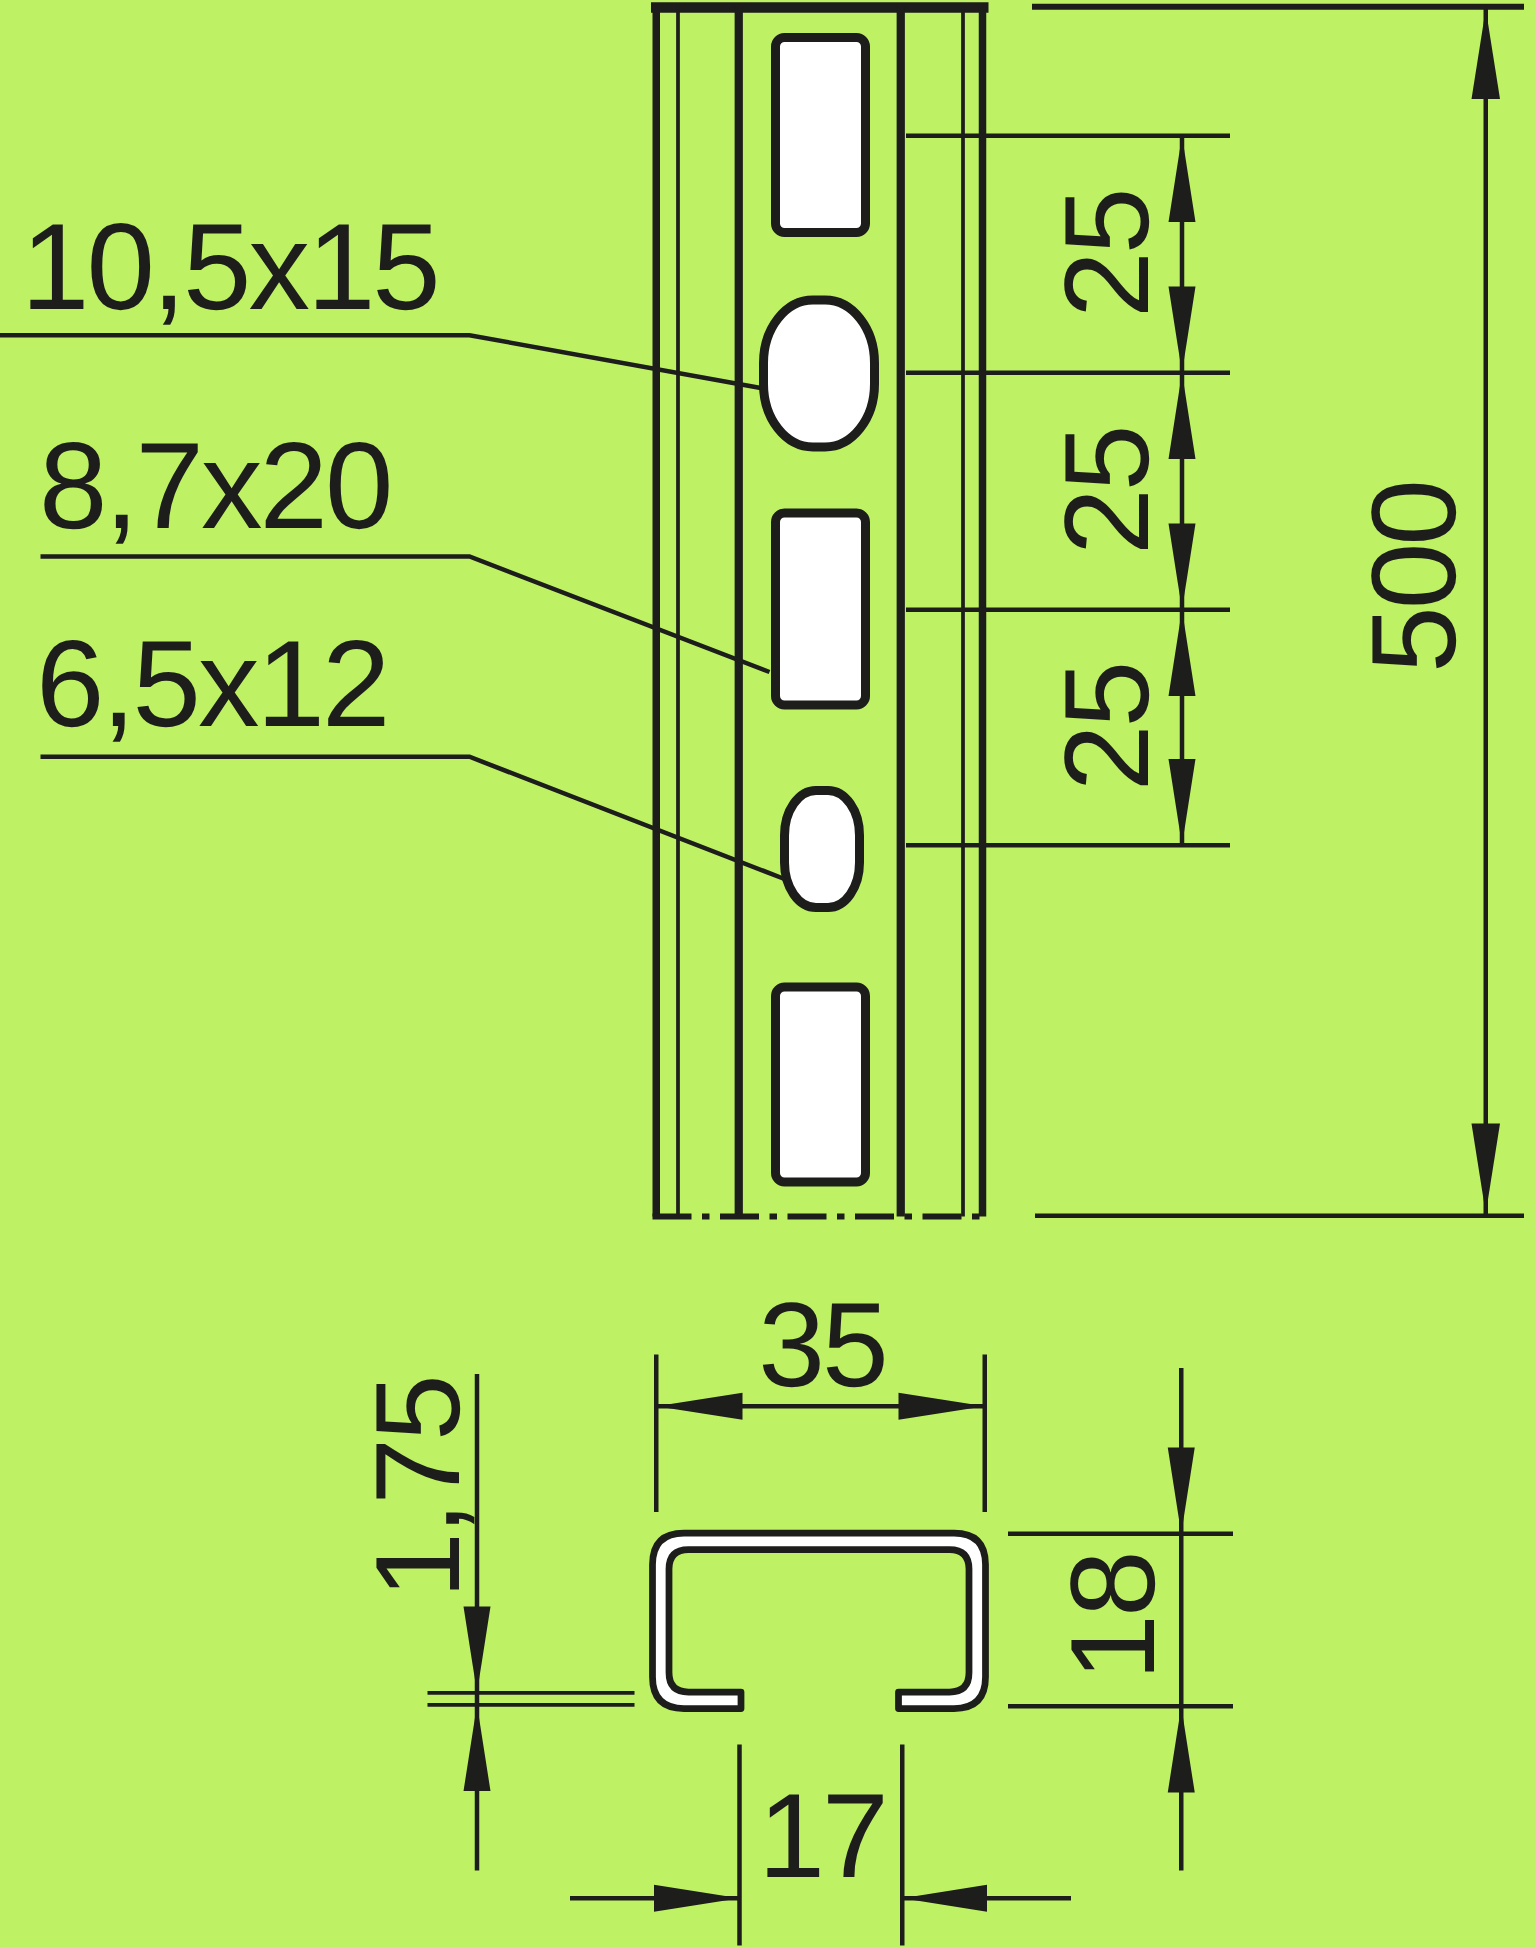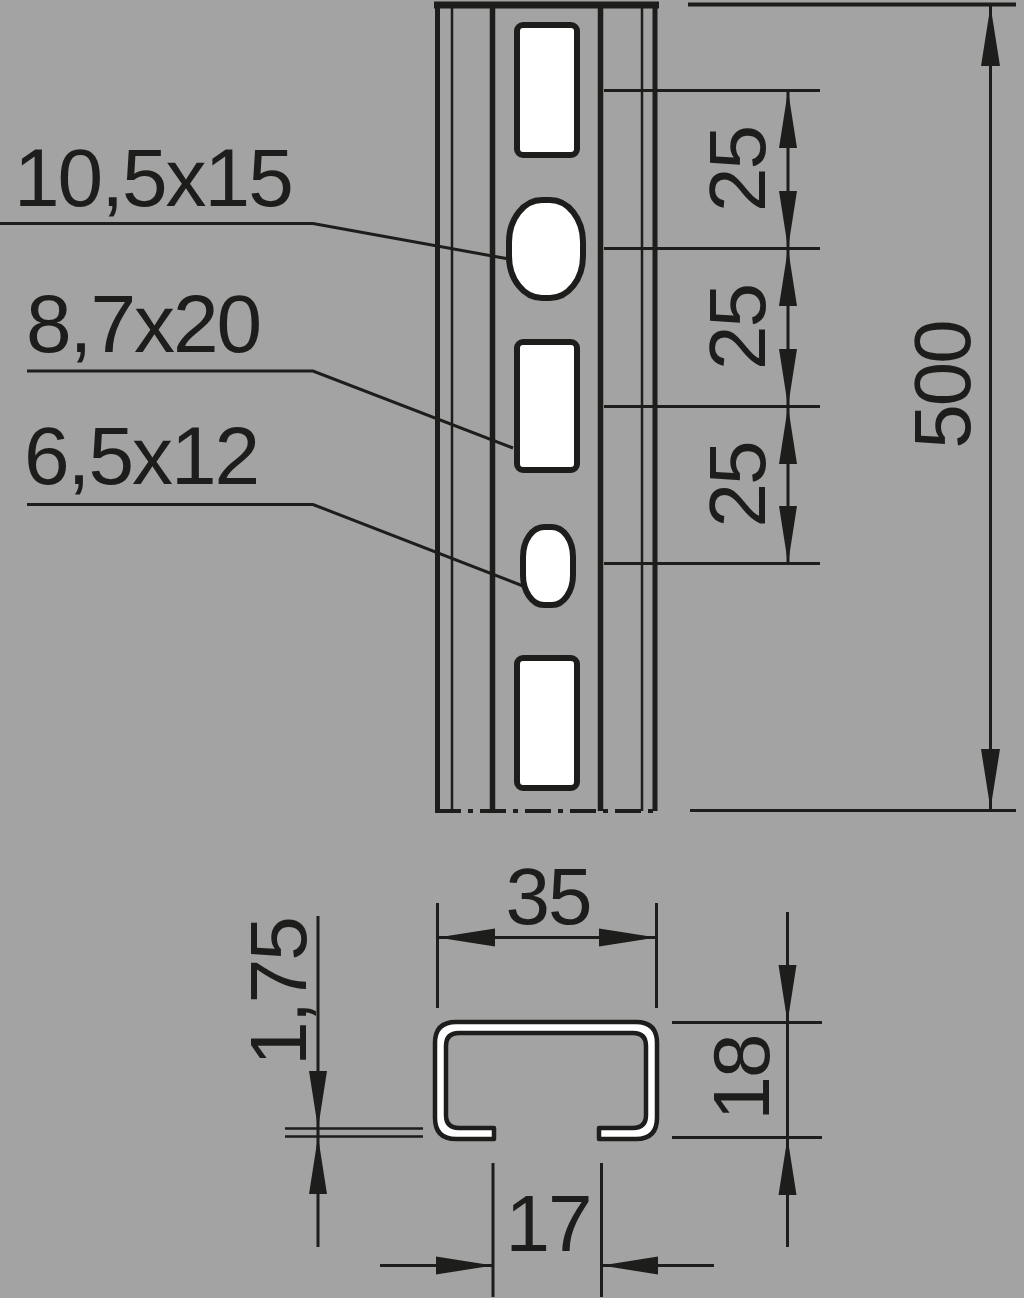--- a/index.html
+++ b/index.html
@@ -1,20 +1,20 @@
 <!DOCTYPE html>
 <html><head>
 <meta charset="utf-8">
 <style>
   html, body { margin: 0; padding: 0; background: #ffffff; }
   .page {
     position: relative;
     width: 1024px;
     height: 1298px;
-    background: #a3a3a3;
+    background: #bef264;
     overflow: hidden;
   }
   svg text {
     font-family: "Liberation Sans", sans-serif;
     fill: #1d1d1b;
     letter-spacing: -2px;
   }
   .lbl  { font-size: 82px; }
   .dim  { font-size: 80px; }
 </style>

